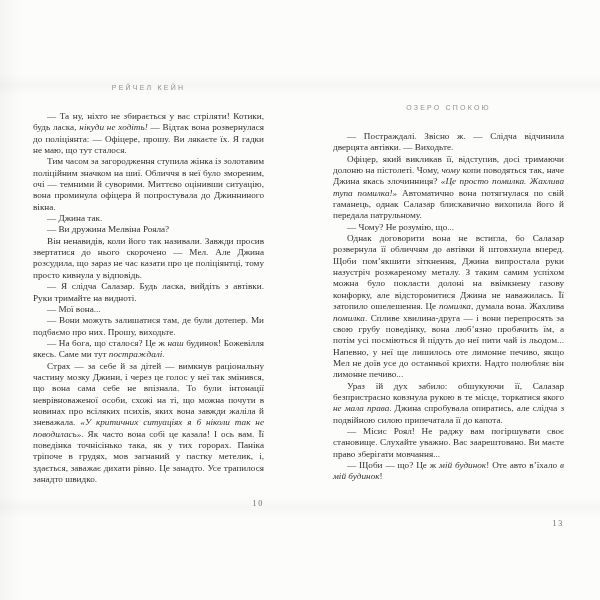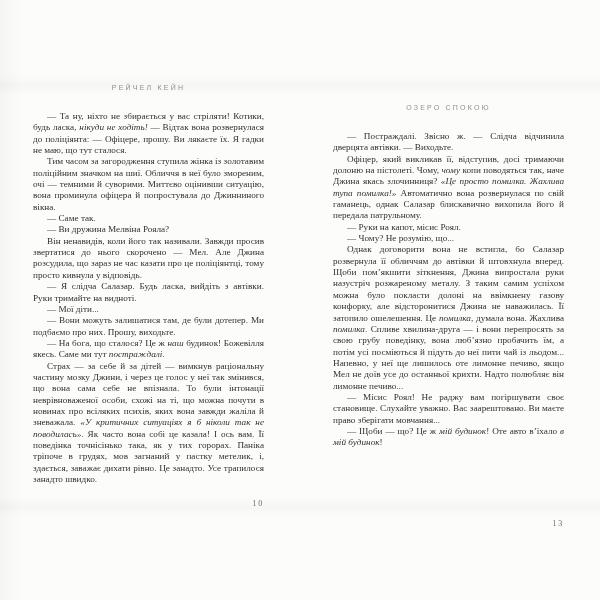--- a/index.html
+++ b/index.html
@@ -56,38 +56,38 @@
 <div class="spread">
   <div class="shade shade-top"></div>
   <div class="shade shade-bottom"></div>
   <div class="shade shade-left"></div>
 
   <div class="page page-left">
     <div class="running-header">РЕЙЧЕЛ КЕЙН</div>
     <div class="page-body">
         <p><span>— Та ну, ніхто не збирається у вас стріляти! Котики, будь ласка, </span><em>нікуди не ходіть!</em><span> — Відтак вона розвернулася до поліціянта: — Офіцере, прошу. Ви лякаєте їх. Я гадки не маю, що тут сталося.</span></p>
         <p><span>Тим часом за загородження ступила жінка із золотавим поліційним значком на шиї. Обличчя в неї було змореним, очі — темними й суворими. Миттєво оцінивши ситуацію, вона проминула офіцера й попростувала до Джинниного вікна.</span></p>
-        <p><span>— Саме так.</span></p>
+        <p><span>— Джина так.</span></p>
         <p><span>— Ви дружина Мелвіна Рояла?</span></p>
         <p><span>Він ненавидів, коли його так називали. Завжди просив звертатися до нього скорочено — Мел. Але Джина розсудила, що зараз не час казати про це поліціянтці, тому просто кивнула у відповідь.</span></p>
         <p><span>— Я слідча Салазар. Будь ласка, вийдіть з автівки. Руки тримайте на видноті.</span></p>
-        <p><span>— Мої діти...</span></p>
+        <p><span>— Мої вона...</span></p>
         <p><span>— Вони можуть залишатися там, де були дотепер. Ми подбаємо про них. Прошу, виходьте.</span></p>
         <p><span>— На бога, що сталося? Це ж </span><em>наш</em><span> будинок! Божевілля якесь. Саме ми тут </span><em>постраждалі</em><span>.</span></p>
         <p><span>Страх — за себе й за дітей — вимкнув раціональну частину мозку Джини, і через це голос у неї так змінився, що вона сама себе не впізнала. То були інтонації неврівноваженої особи, схожі на ті, що можна почути в новинах про всіляких психів, яких вона завжди жаліла й зневажала. </span><em>«У критичних ситуаціях я б ніколи так не поводилась»</em><span>. Як часто вона собі це казала! І ось вам. Її поведінка точнісінько така, як у тих горорах. Паніка тріпоче в грудях, мов загнаний у пастку метелик, і, здається, заважає дихати рівно. Це занадто. Усе трапилося занадто швидко.</span></p>
       </div>
     <div class="page-number">10</div>
   </div>
 
   <div class="page page-right">
     <div class="running-header">ОЗЕРО СПОКОЮ</div>
     <div class="page-body">
         <p><span>— Постраждалі. Звісно ж. — Слідча відчинила дверцята автівки. — Виходьте.</span></p>
-        <p><span>Офіцер, який викликав її, відступив, досі тримаючи долоню на пістолеті. Чому, </span><em>чому</em><span> копи поводяться так, наче Джина якась злочинниця? </span><em>«Це просто помилка. Жахлива тупа помилка!»</em><span> Автоматично вона розвернулася по свій гаманець, однак Салазар блискавично вихопила його й передала патрульному.</span></p>
-        <p><span>— Руки на капот, місис Роял.</span></p>
+        <p><span>Офіцер, який викликав її, відступив, досі тримаючи долоню на пістолеті. Чому, </span><em>чому</em><span> копи поводяться так, наче Джина якась злочинниця? </span><em>«Це просто помилка. Жахлива тупа помилка!»</em><span> Автоматично вона потягнулася по свій гаманець, однак Салазар блискавично вихопила його й передала патрульному.</span></p>
         <p><span>— Чому? Не розумію, що...</span></p>
         <p><span>Однак договорити вона не встигла, бо Салазар розвернула її обличчям до автівки й штовхнула вперед. Щоби пом’якшити зіткнення, Джина випростала руки назустріч розжареному металу. З таким самим успіхом можна було покласти долоні на ввімкнену газову конфорку, але відсторонитися Джина не наважилась. Її затопило ошелешення. Це </span><em>помилка</em><span>, думала вона. Жахлива </span><em>помилка</em><span>. Спливе хвилина-друга — і вони перепросять за свою грубу поведінку, вона люб’язно пробачить їм, а потім усі посміються й підуть до неї пити чай із льодом... Напевно, у неї ще лишилось оте лимонне печиво, якщо Мел не доїв усе до останньої крихти. Надто полюбляє він лимонне печиво...</span></p>
+        <p><span>Ураз їй дух забило: обшукуючи її, Салазар безпристрасно ковзнула рукою в те місце, торкатися якого </span><em>не мала права</em><span>. Джина спробувала опиратись, але слідча з подвійною силою припечатала її до капота.</span></p>
         <p><span>— Місис Роял! Не раджу вам погіршувати своє становище. Слухайте уважно. Вас заарештовано. Ви маєте право зберігати мовчання...</span></p>
         <p><span>— Щоби — що? Це ж </span><em>мій будинок</em><span>! Оте авто в’їхало </span><em>в мій будинок</em><span>!</span></p>
       </div>
     <div class="page-number">13</div>
   </div>
 </div>
 
 </body></html>

